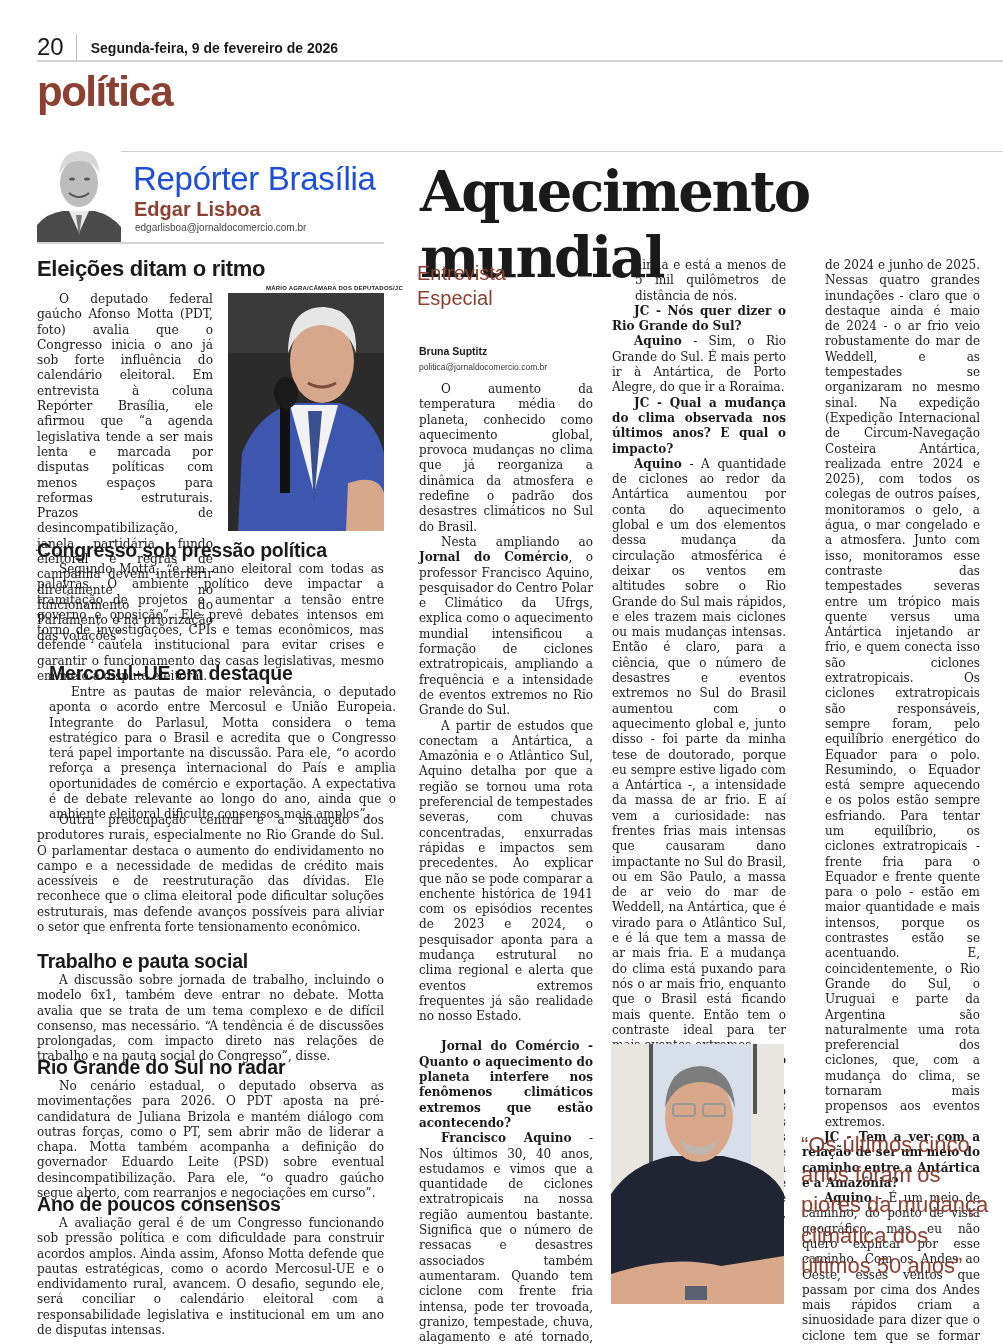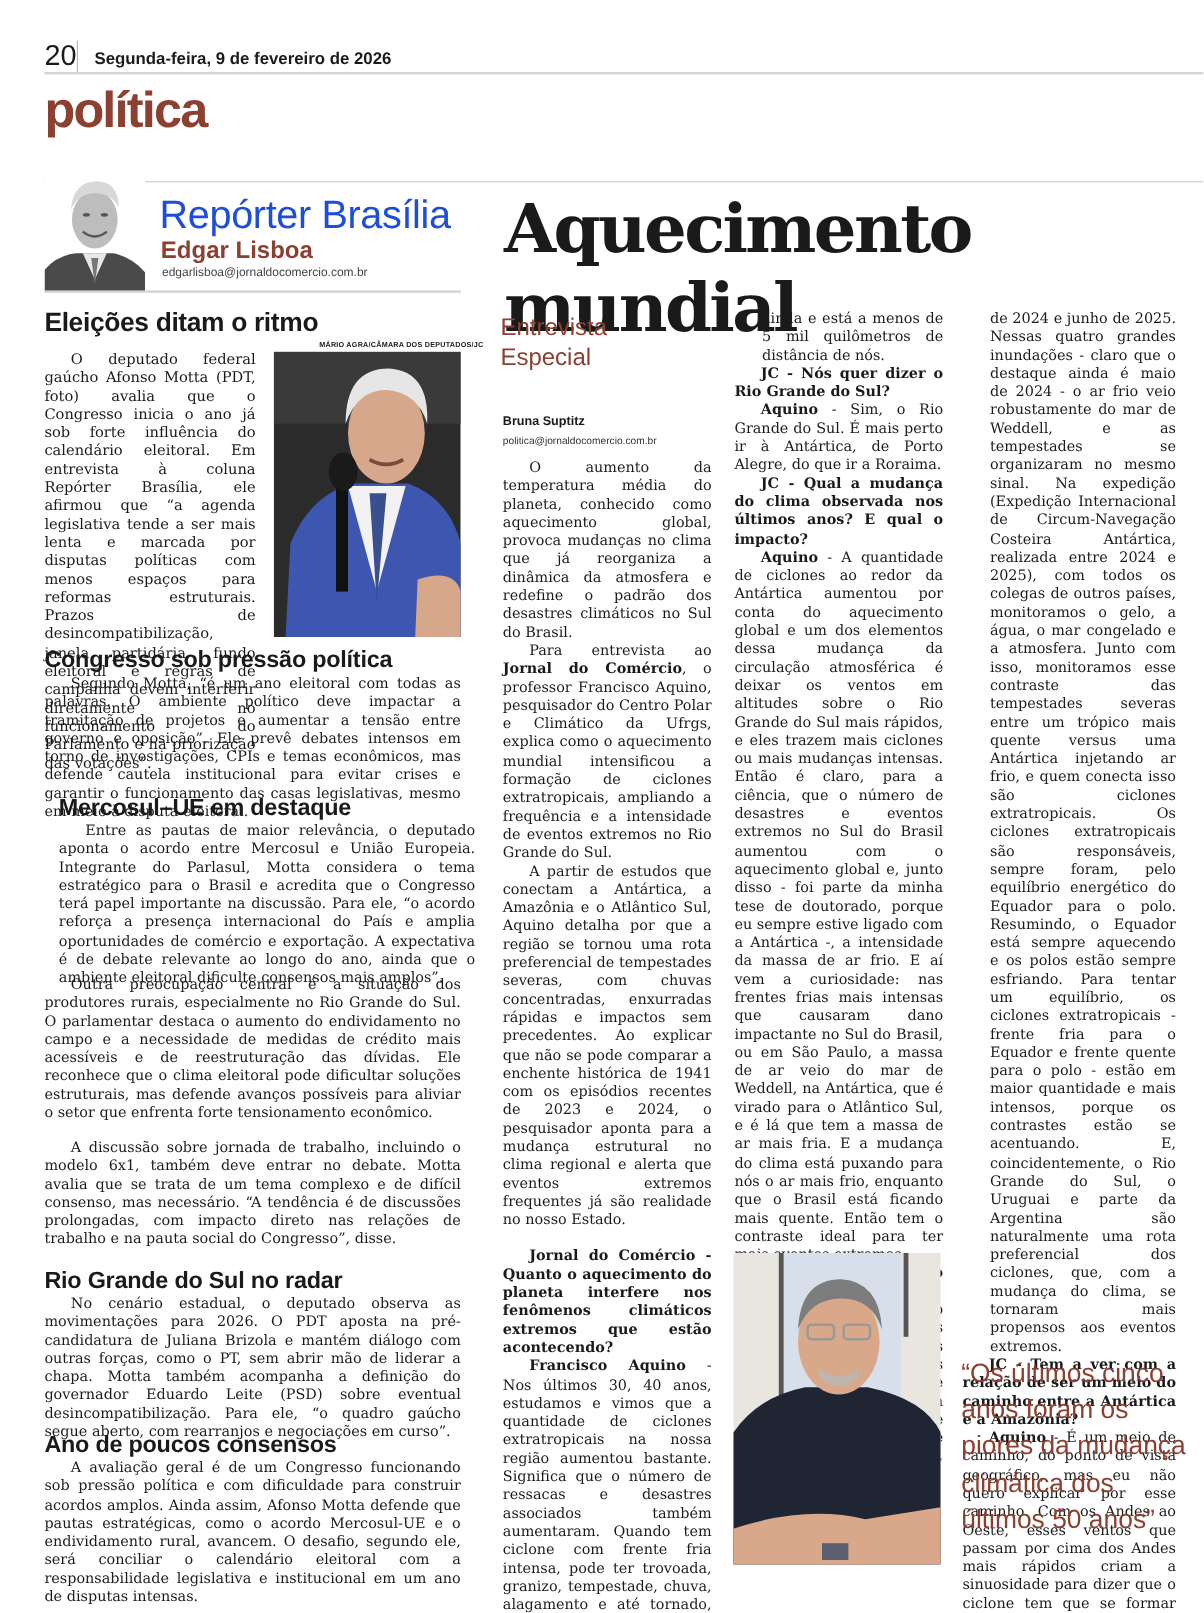--- a/index.html
+++ b/index.html
@@ -2,21 +2,21 @@
 <html><head>
 <meta charset="utf-8">
 <style>
   html, body { margin:0; padding:0; background:#fff; }
   body { width:1003px; height:1344px; position:relative; overflow:hidden; color:#1a1a1a; }
   .sans { font-family:"Liberation Sans", "DejaVu Sans", sans-serif; }
   .serif { font-family:"DejaVu Serif", "Liberation Serif", serif; }
 
   
   .folio { position:absolute; left:37px; top:30px; height:30px; display:flex; align-items:flex-end; }
-  .page-num { font-size:24px; font-weight:500; line-height:26px; border-right:1px solid #bbb; margin-right:14px; }
+  .page-num { font-size:24px; font-weight:500; line-height:26px; padding-right:12px; border-right:1px solid #bbb; margin-right:14px; }
   .date { font-size:14px; font-weight:bold; line-height:18px; padding-bottom:3px; }
   .rule-top { position:absolute; left:37px; right:0; top:60px; height:2px; background:#d4d4d4; }
   .section { position:absolute; left:37px; top:66px; font-size:42px; font-weight:bold; color:#8b4031; letter-spacing:-1.5px; line-height:52px; }
   .rule-2 { position:absolute; left:37px; right:0; top:151px; height:1px; background:#cfcfcf; }
 
   
   .author-photo { position:absolute; left:37px; top:143px; width:84px; height:100px; overflow:hidden; }
   .col-title { position:absolute; left:133px; top:160px; font-size:33px; color:#1d4ed8; line-height:38px; letter-spacing:-0.3px; }
   .col-author { position:absolute; left:134px; top:196px; font-size:20px; font-weight:bold; color:#8b4031; line-height:26px; }
   .col-email { position:absolute; left:135px; top:222px; font-size:10px; color:#444; }
@@ -105,20 +105,21 @@
   <p class="serif">Segundo Motta, “é um ano eleitoral com todas as palavras. O ambiente político deve impactar a tramitação de projetos e aumentar a tensão entre governo e oposição”. Ele prevê debates intensos em torno de investigações, CPIs e temas econômicos, mas defende cautela institucional para evitar crises e garantir o funcionamento das casas legislativas, mesmo em meio à disputa eleitoral.</p>
 </div>
 <div class="block" style="top:661px;margin-left:12px;">
   <h2 class="sans">Mercosul–UE em destaque</h2>
   <p class="serif">Entre as pautas de maior relevância, o deputado aponta o acordo entre Mercosul e União Europeia. Integrante do Parlasul, Motta considera o tema estratégico para o Brasil e acredita que o Congresso terá papel importante na discussão. Para ele, “o acordo reforça a presença internacional do País e amplia oportunidades de comércio e exportação. A expectativa é de debate relevante ao longo do ano, ainda que o ambiente eleitoral dificulte consensos mais amplos”.</p>
 </div>
 <div class="block" style="top:813px;">
   <p class="serif">Outra preocupação central é a situação dos produtores rurais, especialmente no Rio Grande do Sul. O parlamentar destaca o aumento do endividamento no campo e a necessidade de medidas de crédito mais acessíveis e de reestruturação das dívidas. Ele reconhece que o clima eleitoral pode dificultar soluções estruturais, mas defende avanços possíveis para aliviar o setor que enfrenta forte tensionamento econômico.</p>
 </div>
 <div class="block" style="top:949px;">
+  <h2 class="sans">Trabalho e pauta social</h2>
   <p class="serif">A discussão sobre jornada de trabalho, incluindo o modelo 6x1, também deve entrar no debate. Motta avalia que se trata de um tema complexo e de difícil consenso, mas necessário. “A tendência é de discussões prolongadas, com impacto direto nas relações de trabalho e na pauta social do Congresso”, disse.</p>
 </div>
 <div class="block" style="top:1055px;">
   <h2 class="sans">Rio Grande do Sul no radar</h2>
   <p class="serif">No cenário estadual, o deputado observa as movimentações para 2026. O PDT aposta na pré-candidatura de Juliana Brizola e mantém diálogo com outras forças, como o PT, sem abrir mão de liderar a chapa. Motta também acompanha a definição do governador Eduardo Leite (PSD) sobre eventual desincompatibilização. Para ele, “o quadro gaúcho segue aberto, com rearranjos e negociações em curso”.</p>
 </div>
 <div class="block" style="top:1192px;">
   <h2 class="sans">Ano de poucos consensos</h2>
   <p class="serif">A avaliação geral é de um Congresso funcionando sob pressão política e com dificuldade para construir acordos amplos. Ainda assim, Afonso Motta defende que pautas estratégicas, como o acordo Mercosul-UE e o endividamento rural, avancem. O desafio, segundo ele, será conciliar o calendário eleitoral com a responsabilidade legislativa e institucional em um ano de disputas intensas.</p>
 </div>
@@ -126,21 +127,21 @@
 <div class="headline serif">Aquecimento mundial</div>
 <div class="kicker sans">
   <div>Entrevista</div>
   <div>Especial</div>
 </div>
 <div class="byline sans">Bruna Suptitz</div>
 <div class="byline-mail sans">politica@jornaldocomercio.com.br</div>
 
 <div class="col c1 serif">
   <p>O aumento da temperatura média do planeta, conhecido como aquecimento global, provoca mudanças no clima que já reorganiza a dinâmica da atmosfera e redefine o padrão dos desastres climáticos no Sul do Brasil.</p>
-  <p><span>Para entrevista ao </span><b>Jornal do Comércio</b><span>, o professor Francisco Aquino, pesquisador do Centro Polar e Climático da Ufrgs, explica como o aquecimento mundial intensificou a formação de ciclones extratropicais, ampliando a frequência e a intensidade de eventos extremos no Rio Grande do Sul.</span></p>
+  <p><span>Nesta ampliando ao </span><b>Jornal do Comércio</b><span>, o professor Francisco Aquino, pesquisador do Centro Polar e Climático da Ufrgs, explica como o aquecimento mundial intensificou a formação de ciclones extratropicais, ampliando a frequência e a intensidade de eventos extremos no Rio Grande do Sul.</span></p>
   <p>A partir de estudos que conectam a Antártica, a Amazônia e o Atlântico Sul, Aquino detalha por que a região se tornou uma rota preferencial de tempestades severas, com chuvas concentradas, enxurradas rápidas e impactos sem precedentes. Ao explicar que não se pode comparar a enchente histórica de 1941 com os episódios recentes de 2023 e 2024, o pesquisador aponta para a mudança estrutural no clima regional e alerta que eventos extremos frequentes já são realidade no nosso Estado.</p>
   <div class="gap"></div>
   <p><b>Jornal do Comércio - Quanto o aquecimento do planeta interfere nos fenômenos climáticos extremos que estão acontecendo?</b></p>
   <p><b>Francisco Aquino</b><span> - Nos últimos 30, 40 anos, estudamos e vimos que a quantidade de ciclones extratropicais na nossa região aumentou bastante. Significa que o número de ressacas e desastres associados também aumentaram. Quando tem ciclone com frente fria intensa, pode ter trovoada, granizo, tempestade, chuva, alagamento e até tornado, porque precisa alimentar as nuvens de tempestades. E a melhor forma que a natureza tem para fazer isso é ter calor e umidade. Então a Amazônia manda umidade, tem um bloqueio, uma onda de calor no centro do Brasil, essa umidade escoa aceleradamente para cá e provoca, ou dispara, as piores tempestades com as frentes frias, que justamente vêm da Antártica, que tem 90% do gelo de todo o Planeta Terra</span></p>
 </div>
 
 <div class="col c2 serif">
   <p class="noindent">ainda e está a menos de 5 mil quilômetros de distância de nós.</p>
   <p><b>JC - Nós quer dizer o Rio Grande do Sul?</b></p>
   <p><b>Aquino</b><span> - Sim, o Rio Grande do Sul. É mais perto ir à Antártica, de Porto Alegre, do que ir a Roraima.</span></p>

